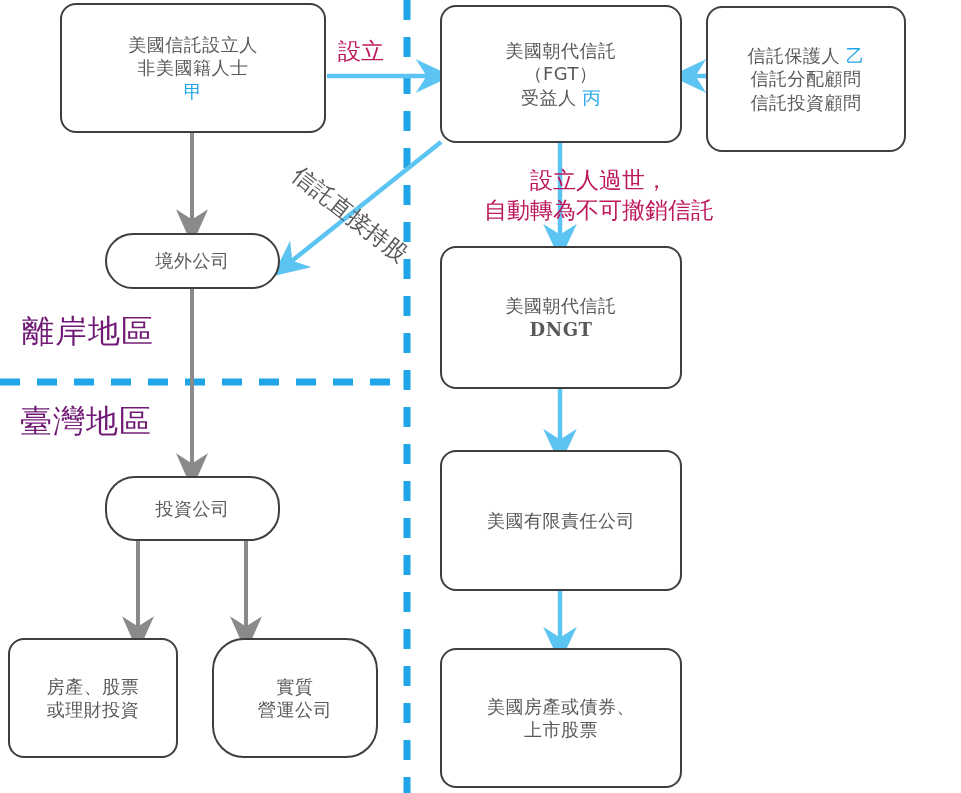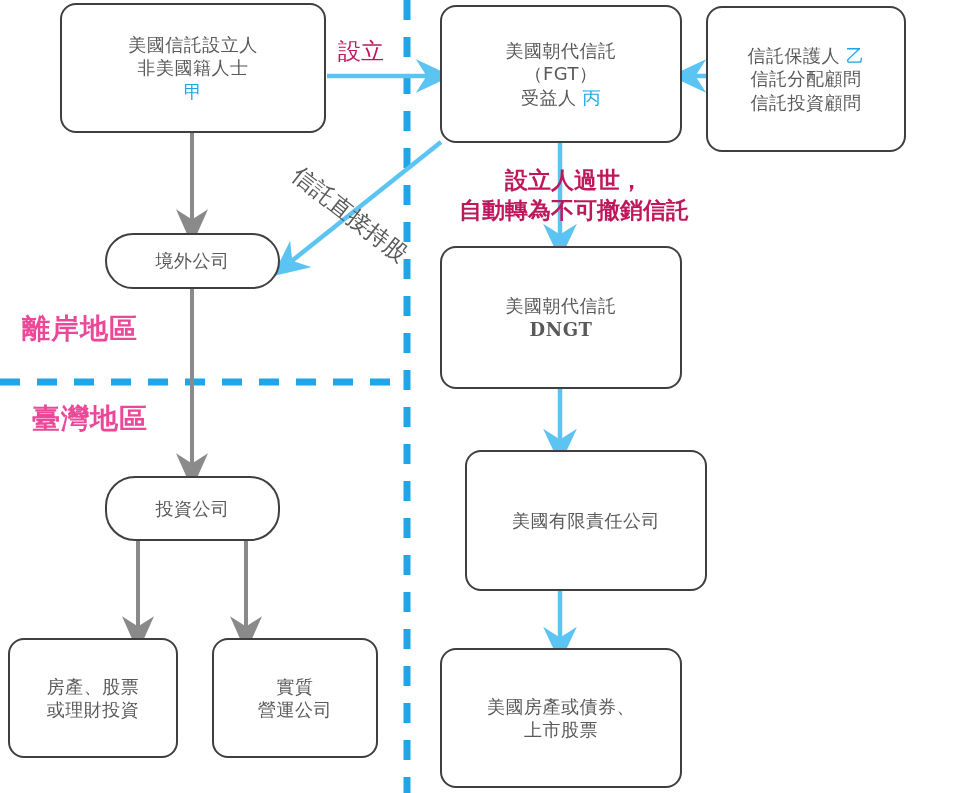--- a/index.html
+++ b/index.html
@@ -34,23 +34,23 @@
     position:absolute;
     color:#be185d;
     font-size:23px;
     line-height:1.3;
     text-align:center;
     white-space:nowrap;
     z-index:4;
   }
   .region-label{
     position:absolute;
-    color:#ec4899;
-    font-size:28px;
-    font-weight:bold;
+    color:#701a75;
+    font-size:32px;
+    font-weight:normal;
     letter-spacing:1px;
     white-space:nowrap;
     z-index:4;
   }
   .diag-label{
     position:absolute;
     color:#595959;
     font-size:23px;
     white-space:nowrap;
     transform-origin:left top;
@@ -133,50 +133,50 @@
     <div class="inner">
       <div>美國朝代信託</div>
       <div class="serif">DNGT</div>
     </div>
   </div>
 
   <div class="node" style="left:105px;top:476px;width:175px;height:65px;border-radius:30px;align-items:center;">
     <div class="inner">投資公司</div>
   </div>
 
-  <div class="node" style="left:465px;top:450px;width:242px;height:141px;justify-content:center;">
+  <div class="node" style="left:440px;top:450px;width:242px;height:141px;justify-content:center;">
     <div class="inner">美國有限責任公司</div>
   </div>
 
   <div class="node" style="left:8px;top:638px;width:170px;height:120px;">
     <div class="inner">
       <div>房產、股票</div>
       <div>或理財投資</div>
     </div>
   </div>
 
-  <div class="node" style="left:212px;top:638px;width:166px;height:120px;">
+  <div class="node" style="left:212px;top:638px;width:166px;height:120px;border-radius:32px;">
     <div class="inner">
       <div>實質</div>
       <div>營運公司</div>
     </div>
   </div>
 
   <div class="node" style="left:440px;top:648px;width:242px;height:140px;">
     <div class="inner">
       <div>美國房產或債券、</div>
       <div>上市股票</div>
     </div>
   </div>
 
   <div class="edge-label" style="left:338px;top:37px;">設立</div>
 
-  <div class="edge-label" style="left:449px;top:166px;width:250px;font-weight:bold;">
+  <div class="edge-label" style="left:474px;top:166px;width:250px;">
     <div>設立人過世，</div>
     <div>自動轉為不可撤銷信託</div>
   </div>
 
   <div class="diag-label" style="left:305px;top:160px;transform:rotate(38deg);">信託直接持股</div>
 
   <div class="region-label" style="left:22px;top:310px;">離岸地區</div>
-  <div class="region-label" style="left:32px;top:400px;">臺灣地區</div>
+  <div class="region-label" style="left:20px;top:400px;">臺灣地區</div>
 
 </div>
 
 </body></html>

